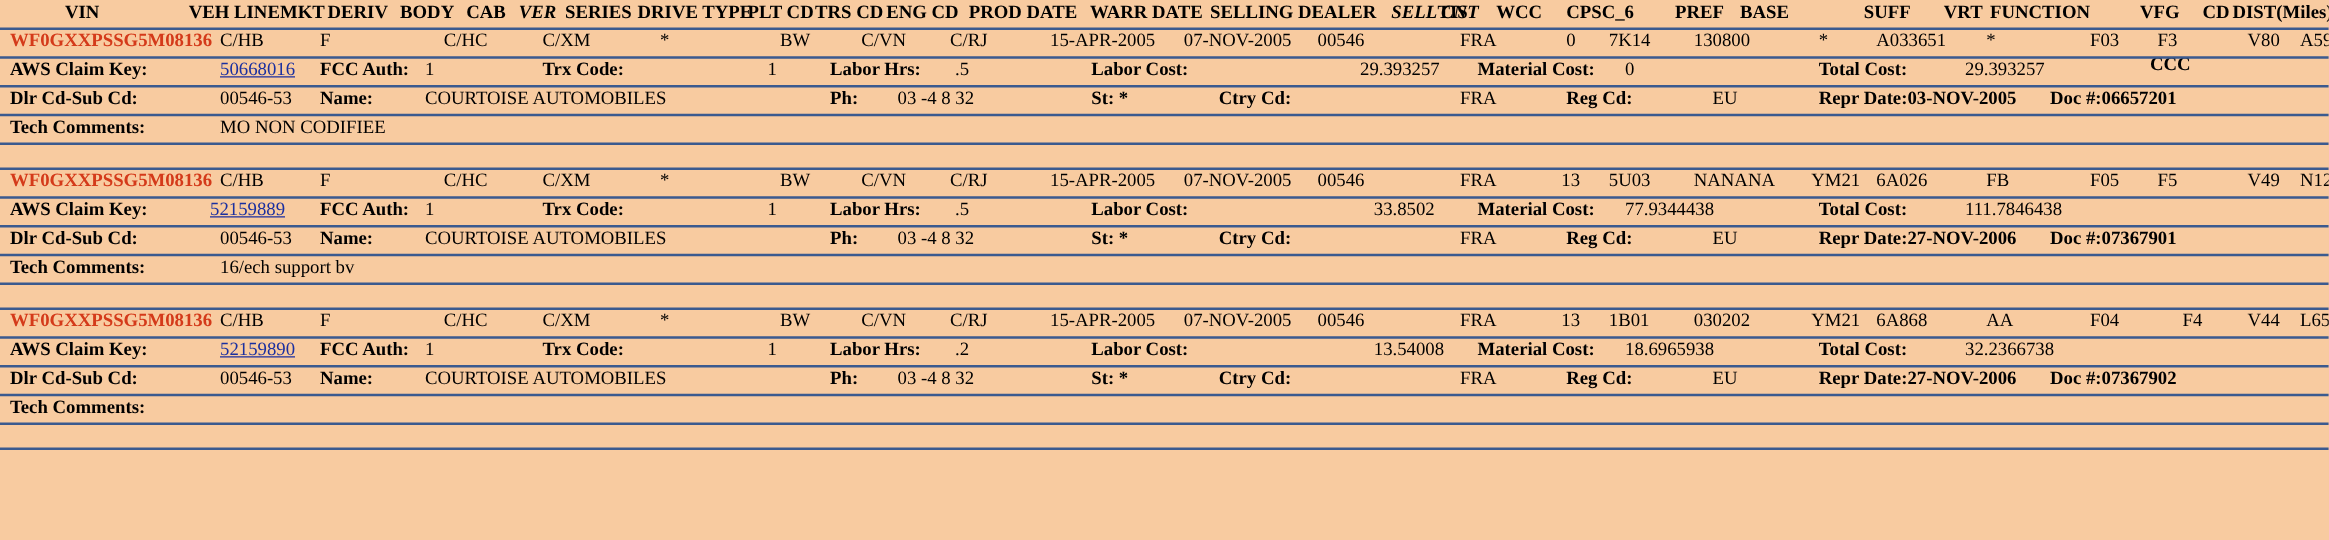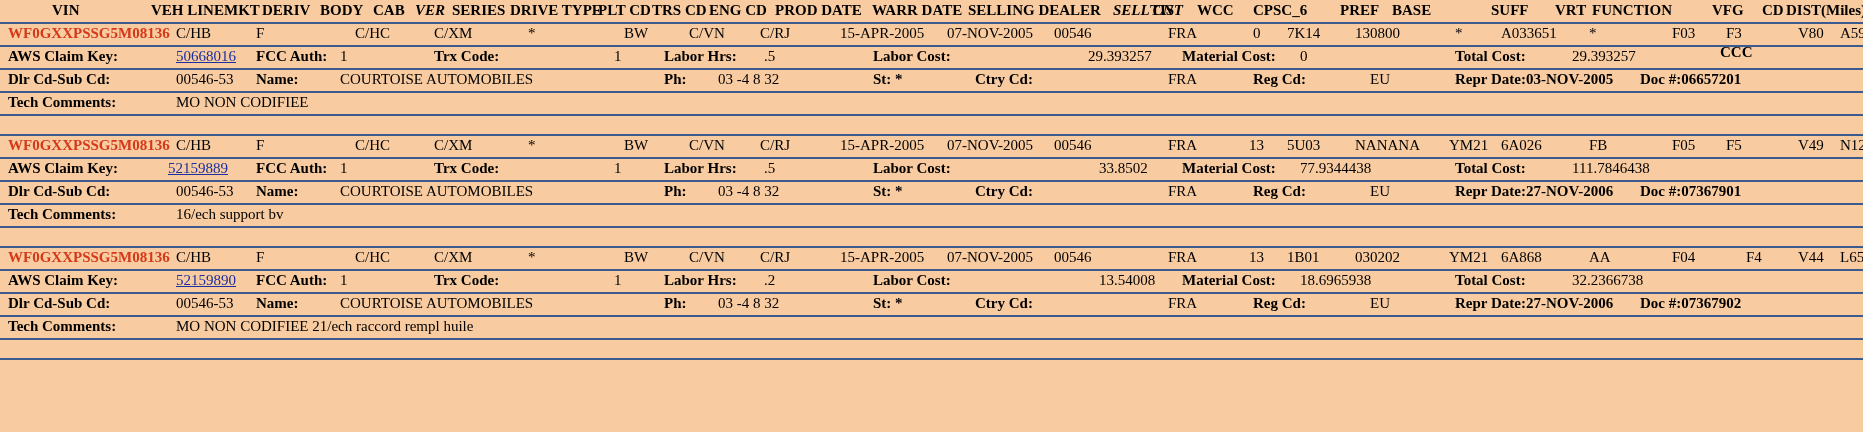--- a/index.html
+++ b/index.html
@@ -301,20 +301,19 @@
       <span class="cell b" style="left:975px;">Ctry Cd:</span>
       <span class="cell" style="left:1168px;">FRA</span>
       <span class="cell b" style="left:1253px;">Reg Cd:</span>
       <span class="cell" style="left:1370px;">EU</span>
       <span class="cell b" style="left:1455px;">Repr Date:27-NOV-2006</span>
       <span class="cell b" style="left:1640px;">Doc #:07367902</span>
     </div>
 
     <div class="line rowrule">
       <span class="cell b" style="left:8px;">Tech Comments:</span>
-      <span class="cell" style="left:176px;">MO NON CODIFIEE 21/ech raccord rempl huile</span>
     </div>
 
     <div class="gap"></div>
     <div class="sep"></div>
   </div>
 
 </div>
 
 </body></html>

